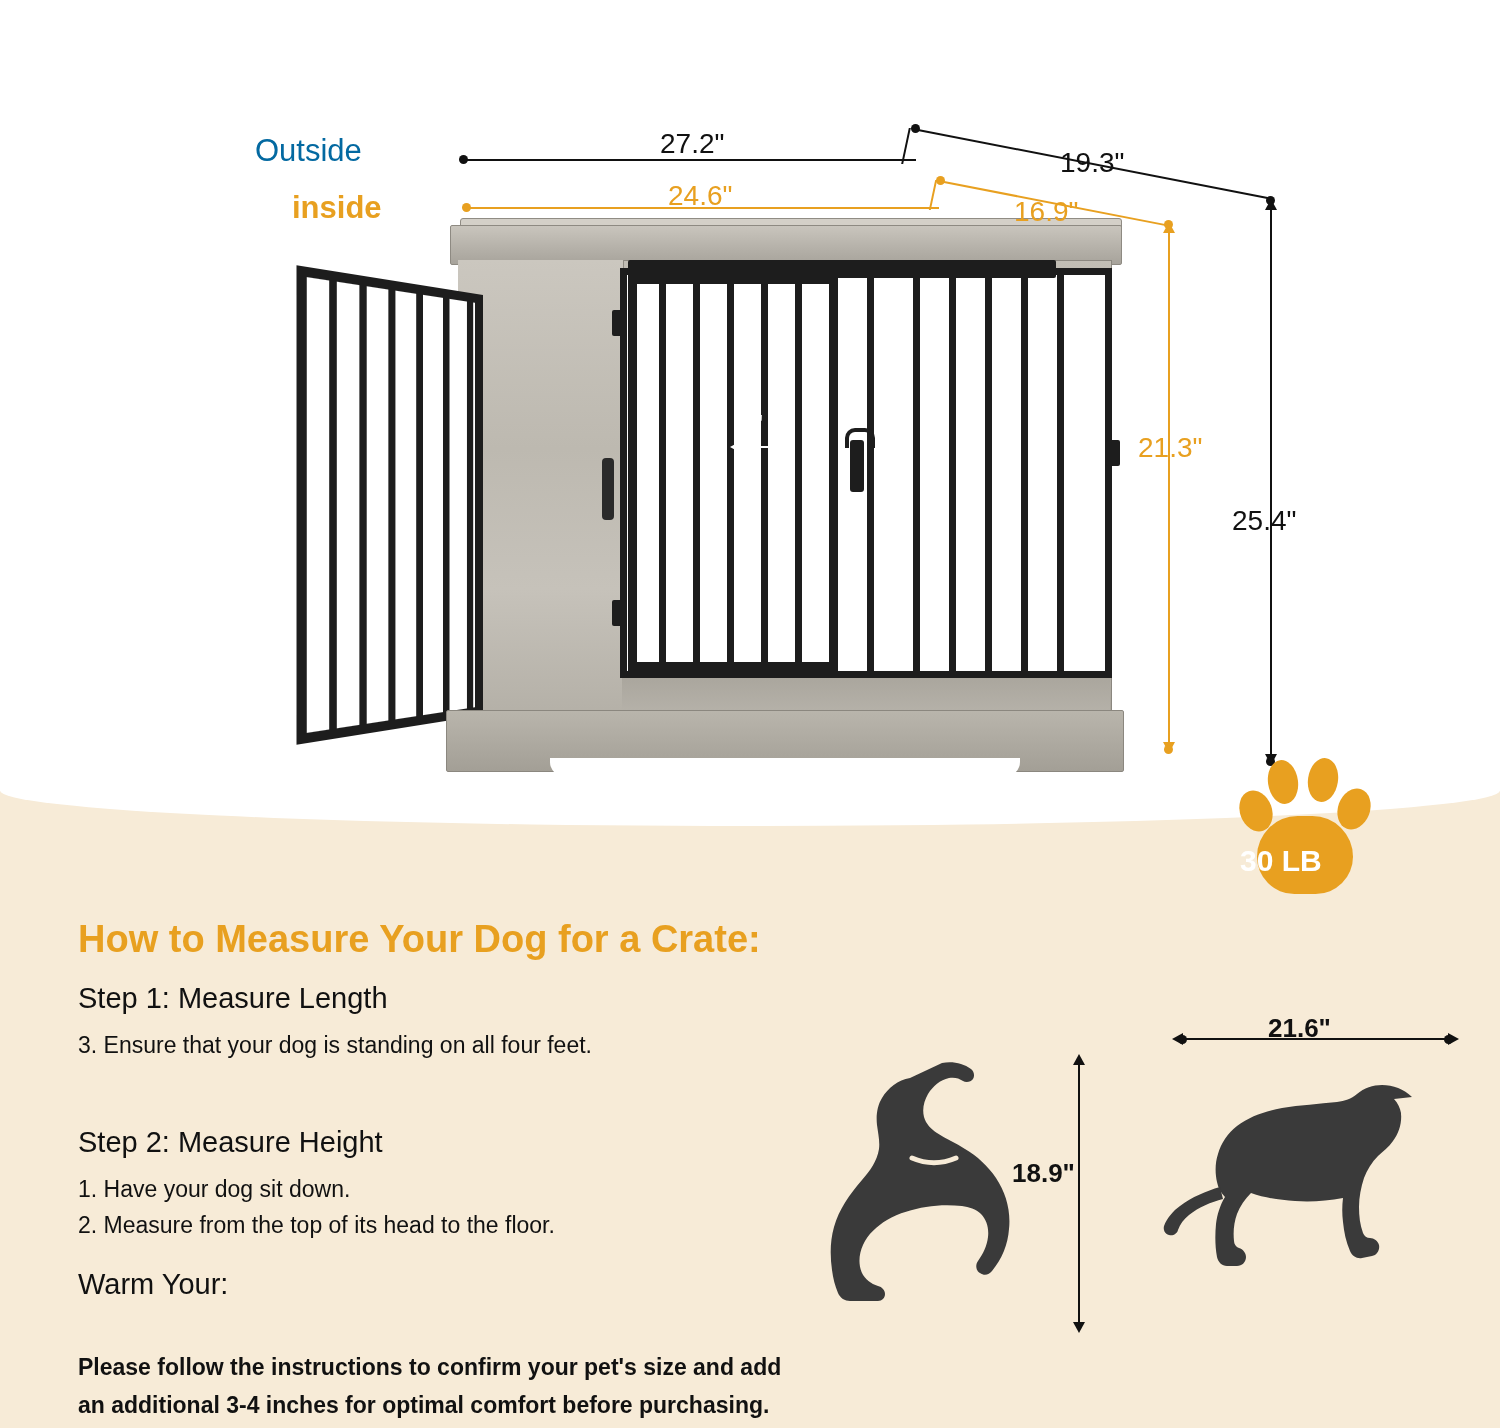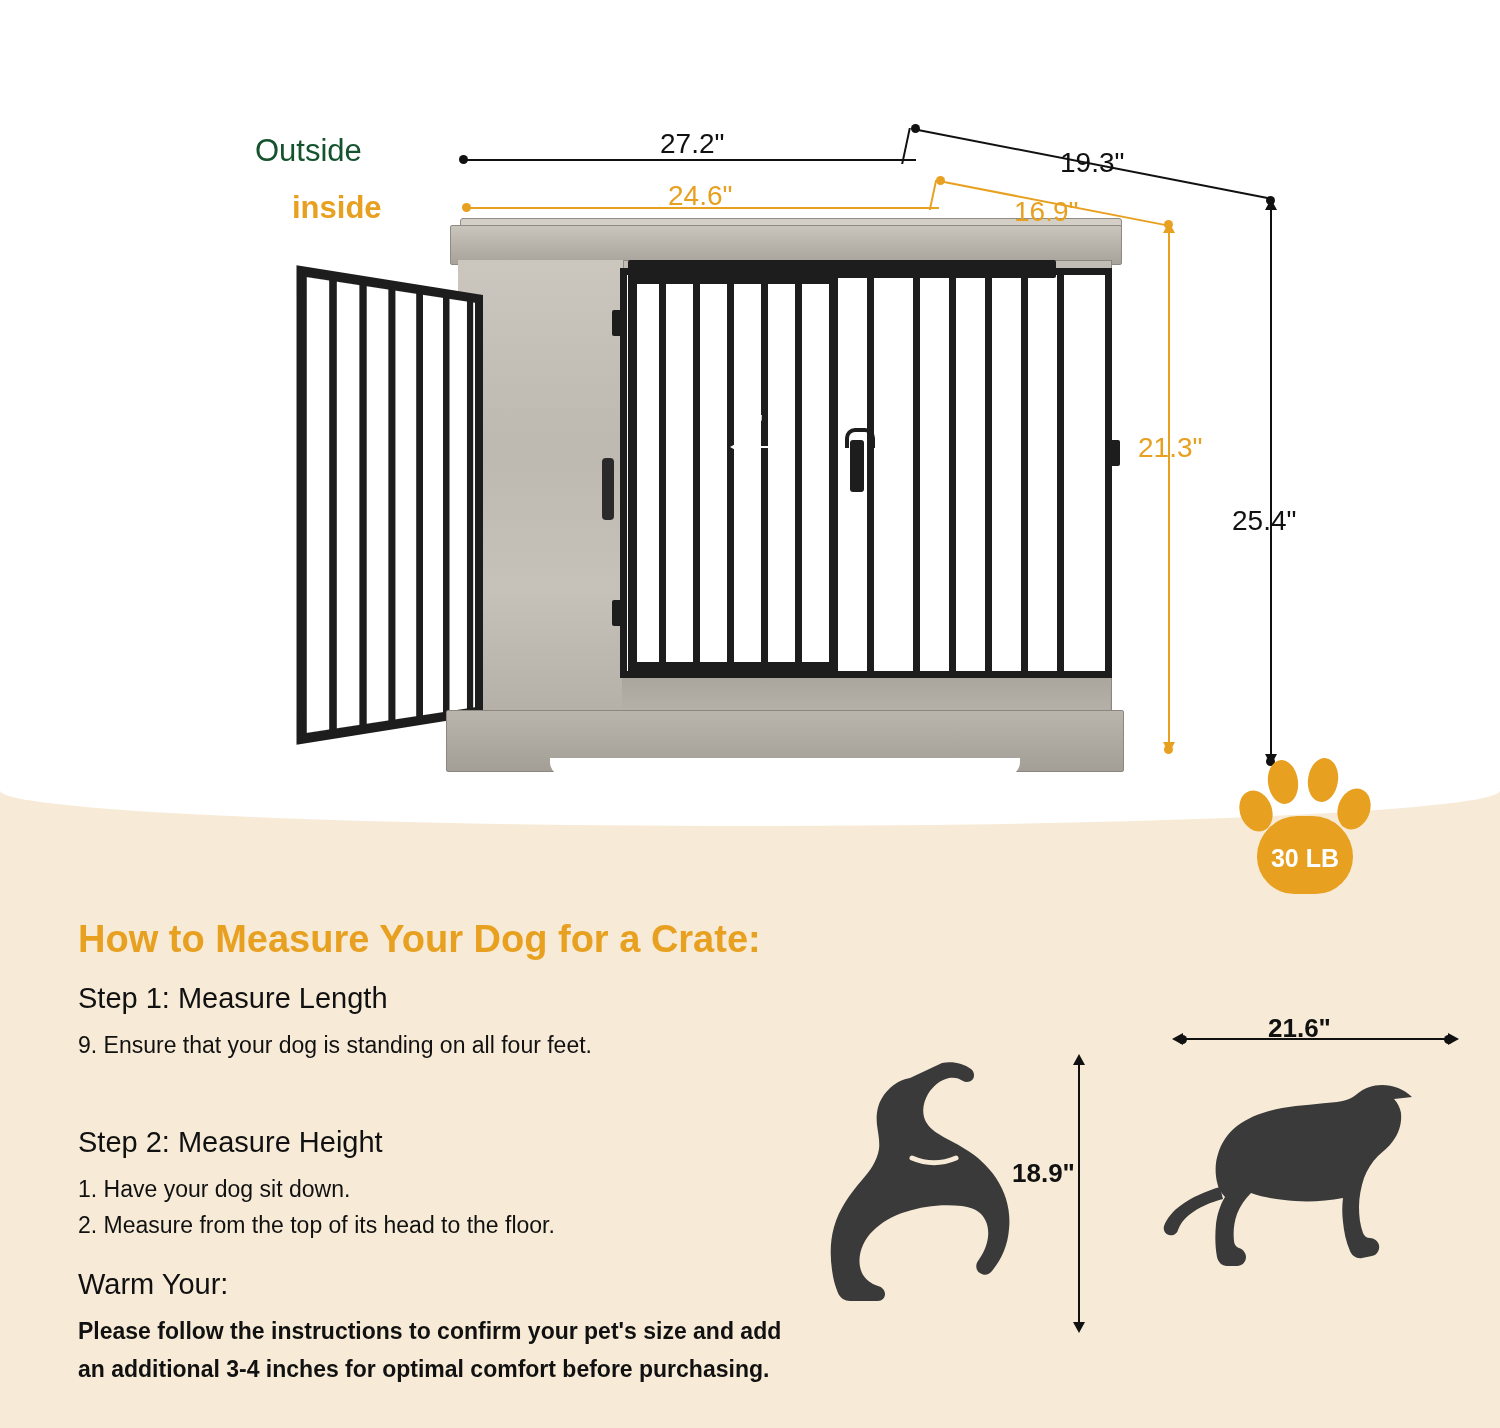--- a/index.html
+++ b/index.html
@@ -101,21 +101,21 @@
   .handle{
     position:absolute;left:352px;top:348px;width:12px;height:62px;
     background:#2a2a2a;border-radius:4px;
   }
   .hinge{position:absolute;width:14px;height:26px;background:#1d1d1d;border-radius:2px;}
 
   
   .label{position:absolute;font-size:24px;color:#111;white-space:nowrap;}
   .label.gold{color:#E8A020;}
   .outside-word{
-    position:absolute;left:255px;top:133px;font-size:31px;color:#14532d;font-weight:400;
+    position:absolute;left:255px;top:133px;font-size:31px;color:#0369a1;font-weight:400;
   }
   .inside-word{
     position:absolute;left:292px;top:190px;font-size:31px;color:#E8A020;font-weight:bold;
   }
   .dim-line{position:absolute;background:#111;height:2px;}
   .dim-line.gold{background:#E8A020;}
   .dim-v{position:absolute;background:#111;width:2px;}
   .dim-v.gold{background:#E8A020;}
   .dot{position:absolute;width:9px;height:9px;border-radius:50%;background:#111;}
   .dot.gold{background:#E8A020;}
@@ -134,32 +134,32 @@
   }
 
   
   .paw{position:absolute;left:1240px;top:756px;width:130px;height:140px;}
   .paw .pad{
     position:absolute;left:17px;top:60px;width:96px;height:78px;
     background:#E8A020;border-radius:48px 48px 44px 44px;
   }
   .paw .toe{position:absolute;background:#E8A020;border-radius:50%;}
   .paw-weight{
-    position:absolute;left:0;top:88px;width:130px;text-align:center;
-    font-size:25px;font-weight:bold;color:#ffffff;
+    position:absolute;left:0;top:88px;width:130px;
+    font-size:30px;font-weight:bold;color:#ffffff;
   }
 
   
   .measure-title{
     position:absolute;left:78px;top:918px;font-size:38px;font-weight:bold;color:#E8A020;
   }
   .step-head{position:absolute;left:78px;font-size:29px;color:#111;}
   .step-line{position:absolute;left:78px;font-size:23px;color:#111;}
   .warm-head{position:absolute;left:78px;top:1268px;font-size:29px;color:#111;}
-  .warm-line{position:absolute;left:78px;font-size:23px;font-weight:bold;color:#111;}
+  .warm-line{position:absolute;left:78px;font-size:23px;font-weight:bold;color:#111;margin-top:36px;}
 
   
   .dog-sit{position:absolute;left:760px;top:1060px;width:310px;height:270px;}
   .dog-stand{position:absolute;left:1160px;top:1055px;width:300px;height:260px;}
   .dog-dim-v{position:absolute;left:1078px;top:1060px;width:2px;height:268px;background:#111;}
   .dog-h-label{position:absolute;left:1012px;top:1158px;font-size:26px;font-weight:bold;color:#111;}
   .dog-len-label{position:absolute;left:1268px;top:1013px;font-size:26px;font-weight:bold;color:#111;}
   .dog-len-line{position:absolute;left:1180px;top:1038px;width:270px;height:2px;background:#111;}
 </style>
 </head>
@@ -274,21 +274,21 @@
     <div class="toe" style="left:28px;top:4px;width:30px;height:44px;transform:rotate(-8deg);"></div>
     <div class="toe" style="left:68px;top:2px;width:30px;height:44px;transform:rotate(8deg);"></div>
     <div class="toe" style="left:98px;top:32px;width:32px;height:42px;transform:rotate(20deg);"></div>
     <div class="pad"></div>
     <div class="paw-weight">30 LB</div>
   </div>
 
   <div class="measure-title">How to Measure Your Dog for a Crate:</div>
 
   <div class="step-head" style="top:982px;">Step 1: Measure Length</div>
-  <div class="step-line" style="top:1032px;">9. Ensure that your dog is standing on all four feet.</div>
+  <div class="step-line" style="top:1032px;">3. Ensure that your dog is standing on all four feet.</div>
 
   <div class="step-head" style="top:1126px;">Step 2: Measure Height</div>
   <div class="step-line" style="top:1176px;">1. Have your dog sit down.</div>
   <div class="step-line" style="top:1212px;">2. Measure from the top of its head to the floor.</div>
 
   <div class="warm-head">Warm Your:</div>
   <div class="warm-line" style="top:1318px;">Please follow the instructions to confirm your pet's size and add</div>
   <div class="warm-line" style="top:1356px;text-align:right;">an additional 3-4 inches for optimal comfort before purchasing.</div>
 
   <svg class="dog-sit" viewBox="0 0 310 270">

